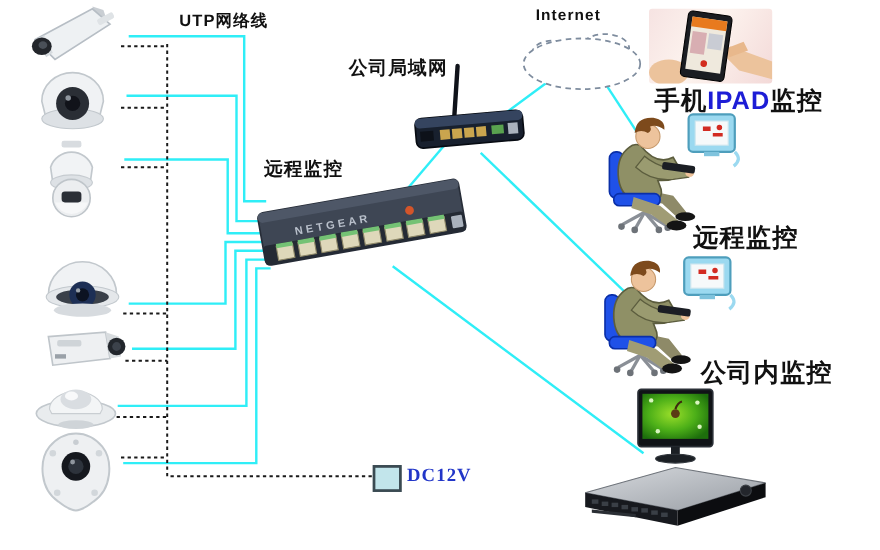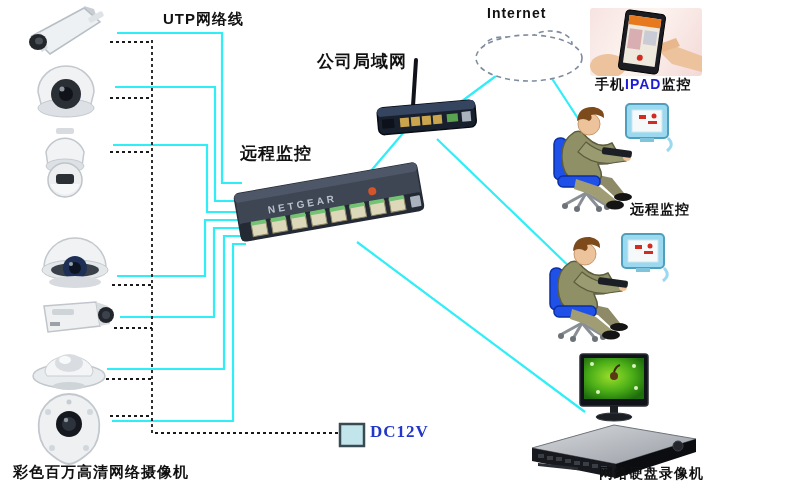--- a/index.html
+++ b/index.html
@@ -7,21 +7,21 @@
     position:relative;width:800px;height:500px;background:#ffffff;overflow:hidden;
     font-family:"Liberation Sans","DejaVu Sans",sans-serif;
   }
   .abs{position:absolute;}
   .label{
     position:absolute;font-weight:bold;color:#111;white-space:nowrap;
     letter-spacing:1px;
   }
   .lbl-19{font-size:15px;}
   .lbl-18{font-size:17px;}
-  .lbl-17{font-size:14px;}
+  .lbl-17{font-size:23px;}
   .blue{color:var(--dc12v-text,#2236c8);font-family:Liberation Serif, serif;}
   .ipad{color:var(--ipad-text,#1d1dd6);}
   svg{display:block;}
   .cable{stroke:var(--utp-cable,#2feef7);stroke-width:2.2;fill:none;}
   .pwr{stroke:var(--power-cable,#1a1a1a);stroke-width:1.8;fill:none;stroke-dasharray:3 3;}
   .cloudline{stroke:#7e8c9e;stroke-width:1.6;fill:#ffffff;stroke-dasharray:5 4;}
   .brand{font-size:10px;font-weight:bold;letter-spacing:3px;fill:#b9c0cb;font-family:"Liberation Sans",sans-serif;}
   .tabletphoto{
     background:linear-gradient(120deg,#f6e3e2 0%,#fdf4ef 45%,#f3d9d8 100%);
     border-radius:3px;
@@ -287,17 +287,16 @@
   </svg>
 
   <div class="label lbl-19" style="left:163px;top:10px">UTP网络线</div>
   <div class="label lbl-17" style="left:487px;top:5px;font-size:14px">Internet</div>
   <div class="label lbl-18" style="left:317px;top:50px">公司局域网</div>
   <div class="label lbl-17" style="left:595px;top:76px">
     <span>手机</span><span class="ipad">IPAD</span><span>监控</span>
   </div>
   <div class="label lbl-18" style="left:240px;top:142px">远程监控</div>
   <div class="label lbl-17" style="left:630px;top:201px">远程监控</div>
+  <div class="label lbl-17" style="left:637px;top:323px">公司内监控</div>
   <div class="label lbl-18 blue" style="left:370px;top:422px">DC12V</div>
-  <div class="label lbl-19" style="left:13px;top:463px">彩色百万高清网络摄像机</div>
-  <div class="label lbl-17" style="left:599px;top:465px">网络硬盘录像机</div>
 
 </div>
 
 </body></html>

